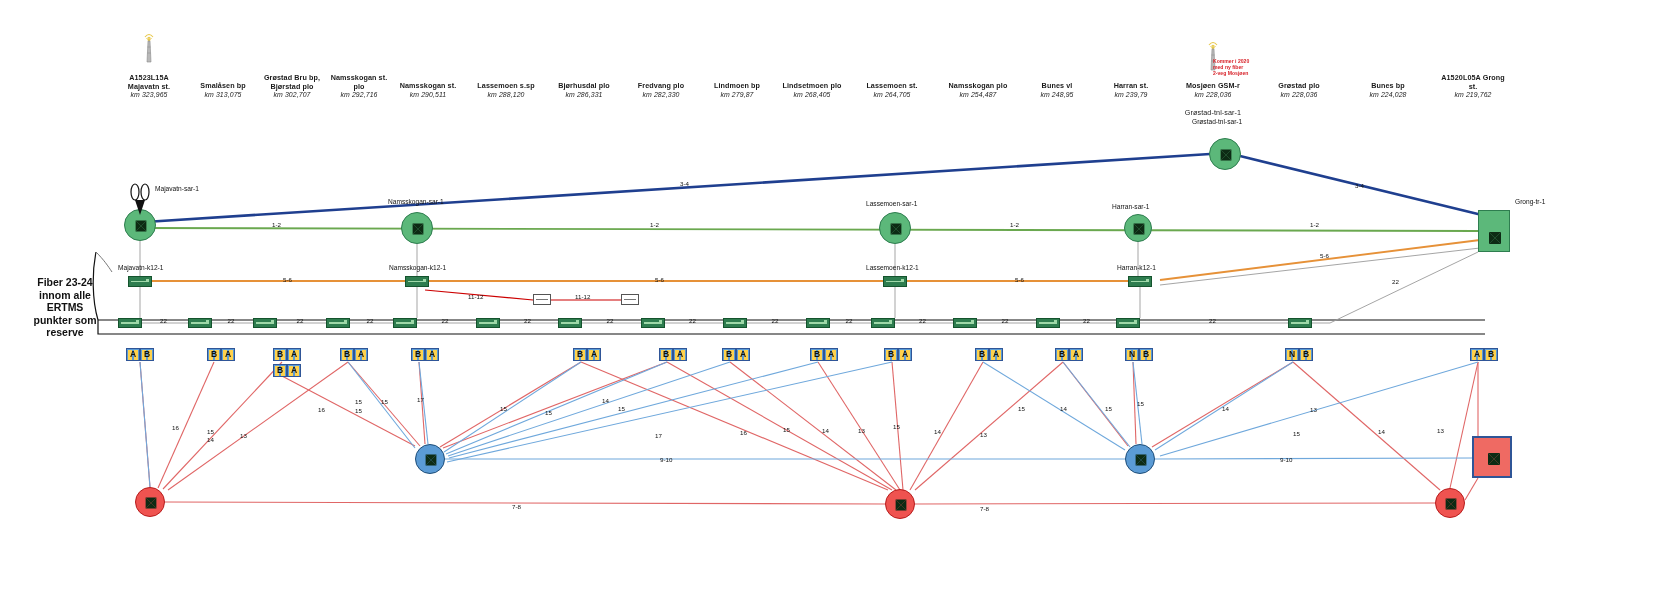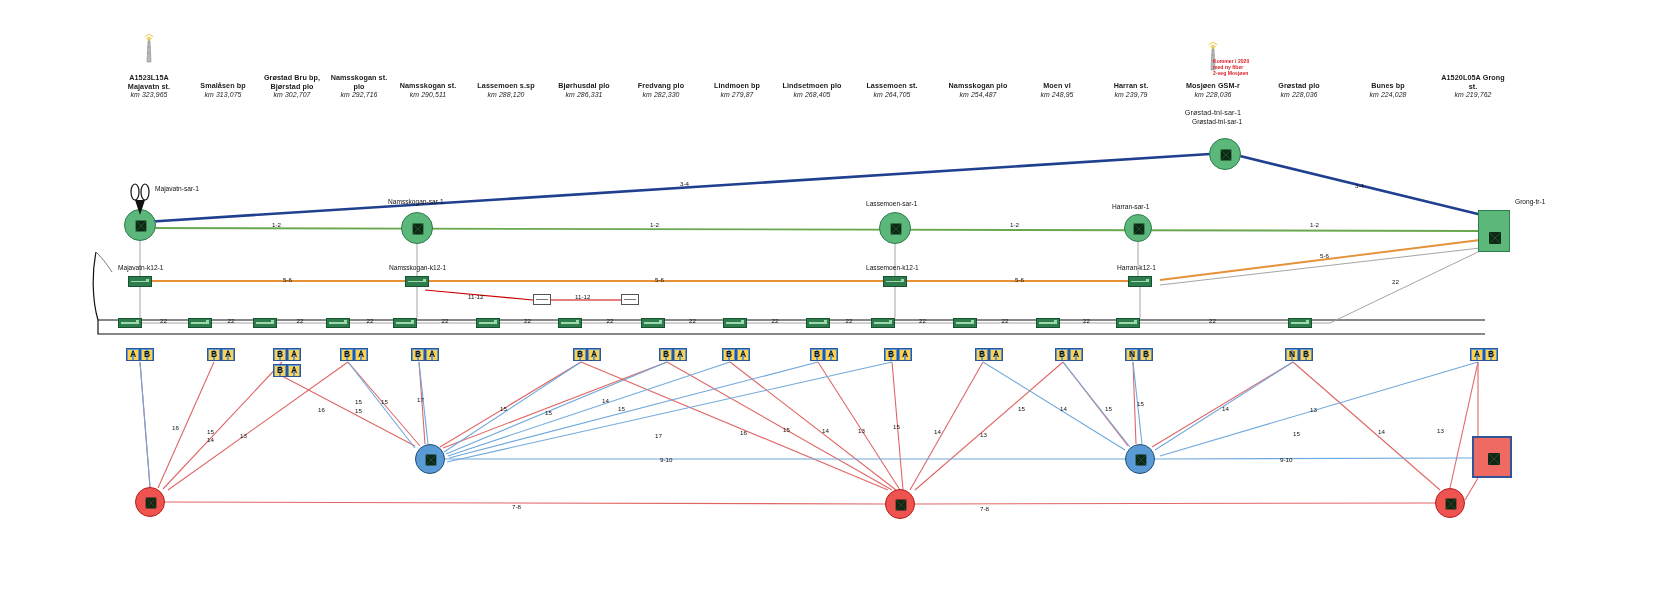--- a/index.html
+++ b/index.html
@@ -195,21 +195,21 @@
       </div>
       <div class="station" style="left: 857px; top: 82px; width: 70px;">
         <div>Lassemoen st.</div>
         <div class="km">km 264,705</div>
       </div>
       <div class="station" style="left: 943px; top: 82px; width: 70px;">
         <div>Namsskogan plo</div>
         <div class="km">km 254,487</div>
       </div>
       <div class="station" style="left: 1026px; top: 82px; width: 62px;">
-        <div>Moen vl</div>
+        <div>Bunes vl</div>
         <div class="km">km 248,95</div>
       </div>
       <div class="station" style="left: 1100px; top: 82px; width: 62px;">
         <div>Harran st.</div>
         <div class="km">km 239,79</div>
       </div>
       <div class="mast" style="left: 1206px; top: 40px;"><svg width="14" height="34" viewBox="0 0 14 34">
           <path d="M3 5 Q7 0 11 5" stroke="#e8c84a" stroke-width="1.1" fill="none"></path>
           <path d="M4.5 7 Q7 3.5 9.5 7" stroke="#e8c84a" stroke-width="1" fill="none"></path>
           <circle cx="7" cy="7.5" r="1.6" fill="#e8c84a"></circle>
@@ -464,20 +464,27 @@
           <svg width="20" height="20" viewBox="0 0 20 20" style="position:absolute;left:0;top:0">
             <path d="M4 4 L10 10 L4 16 Z" fill="#0d2b14"></path>
             <path d="M16 4 L10 10 L16 16 Z" fill="#0d2b14"></path>
             <path d="M4 4 L10 10 L16 4 Z" fill="#0d2b14"></path>
             <path d="M4 16 L10 10 L16 16 Z" fill="#0d2b14"></path>
           </svg>
         </div>
       </div>
     </div>
 
+  <div class="notetext" style="left:10px;top:276px;width:110px;">
+     <div>Fiber 23-24</div>
+     <div>innom alle</div>
+     <div>ERTMS</div>
+     <div>punkter som</div>
+     <div>reserve</div>
+  </div>
 
   <div class="red-note" style="left:1213px;top:58px;">
      <div>Kommer i 2020</div>
      <div>med ny fiber</div>
      <div>2-veg Mosjøen</div>
   </div>
 
   <div id="labels">
       <div class="edgelabel" style="left: 272px; top: 221px;">1-2</div>
       <div class="edgelabel" style="left: 650px; top: 221px;">1-2</div>

